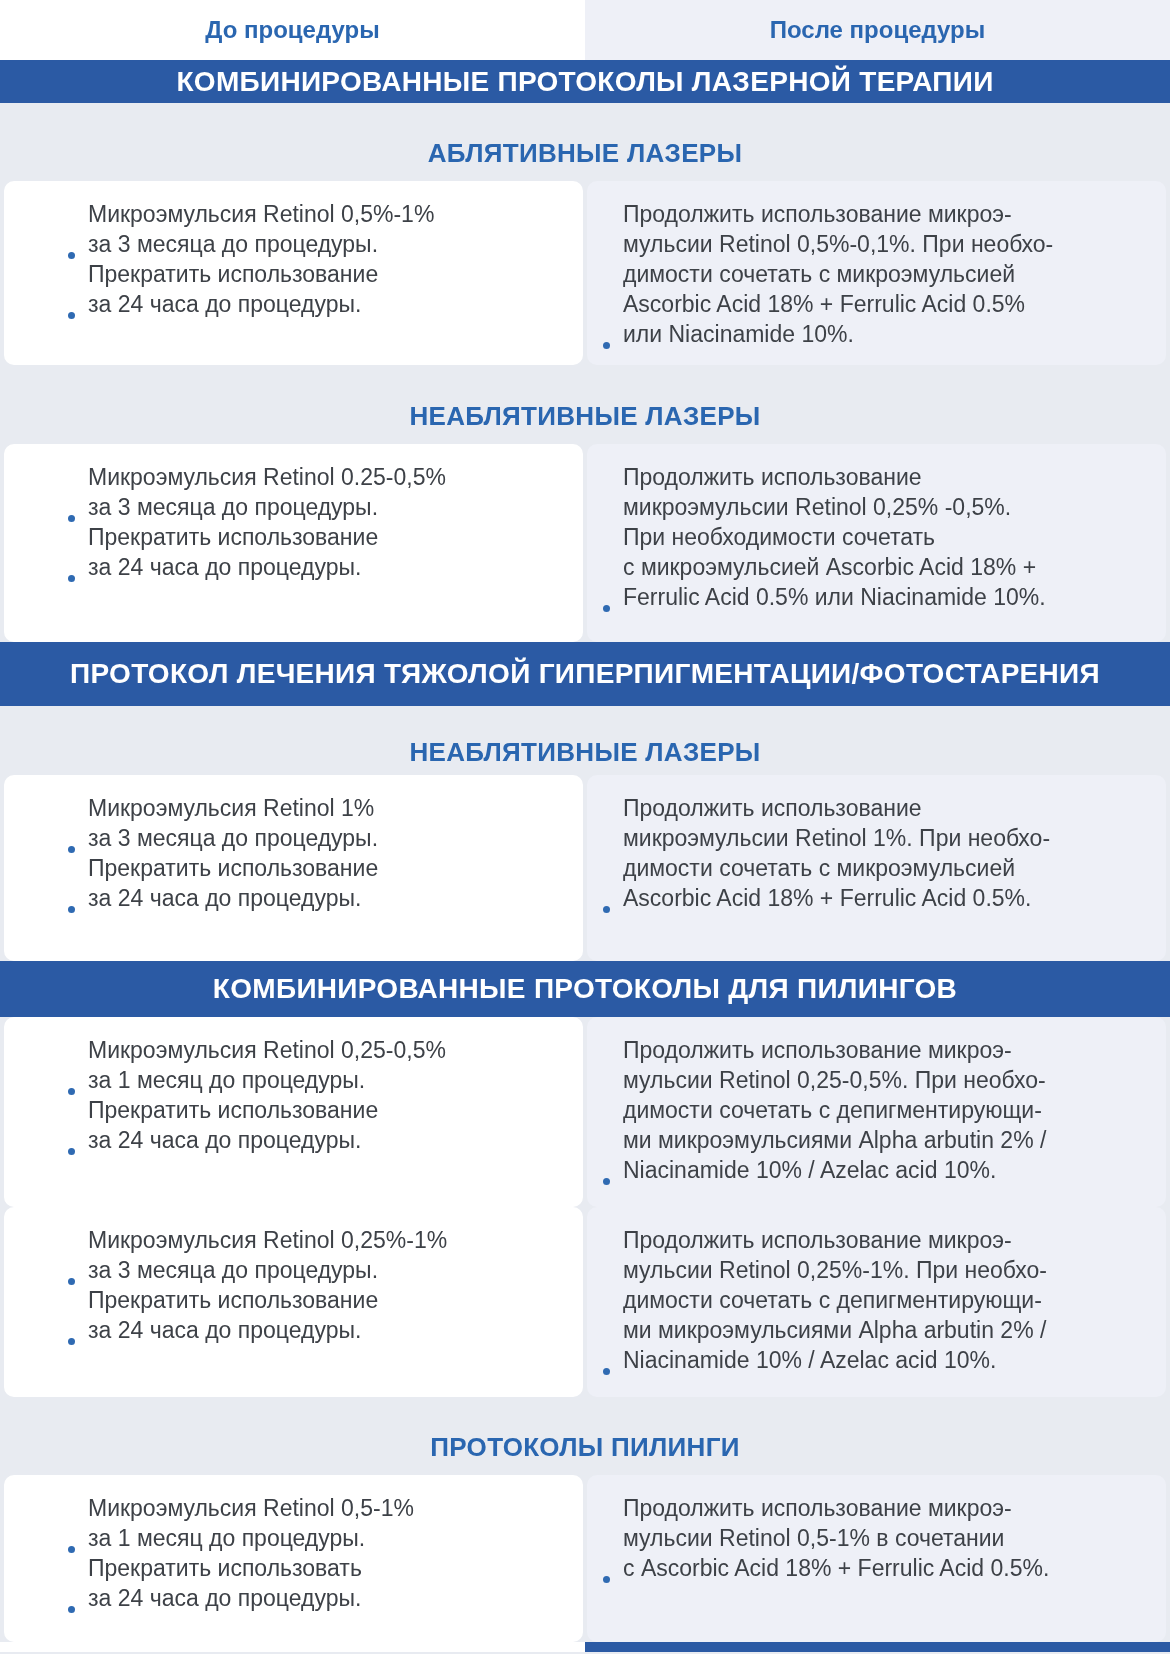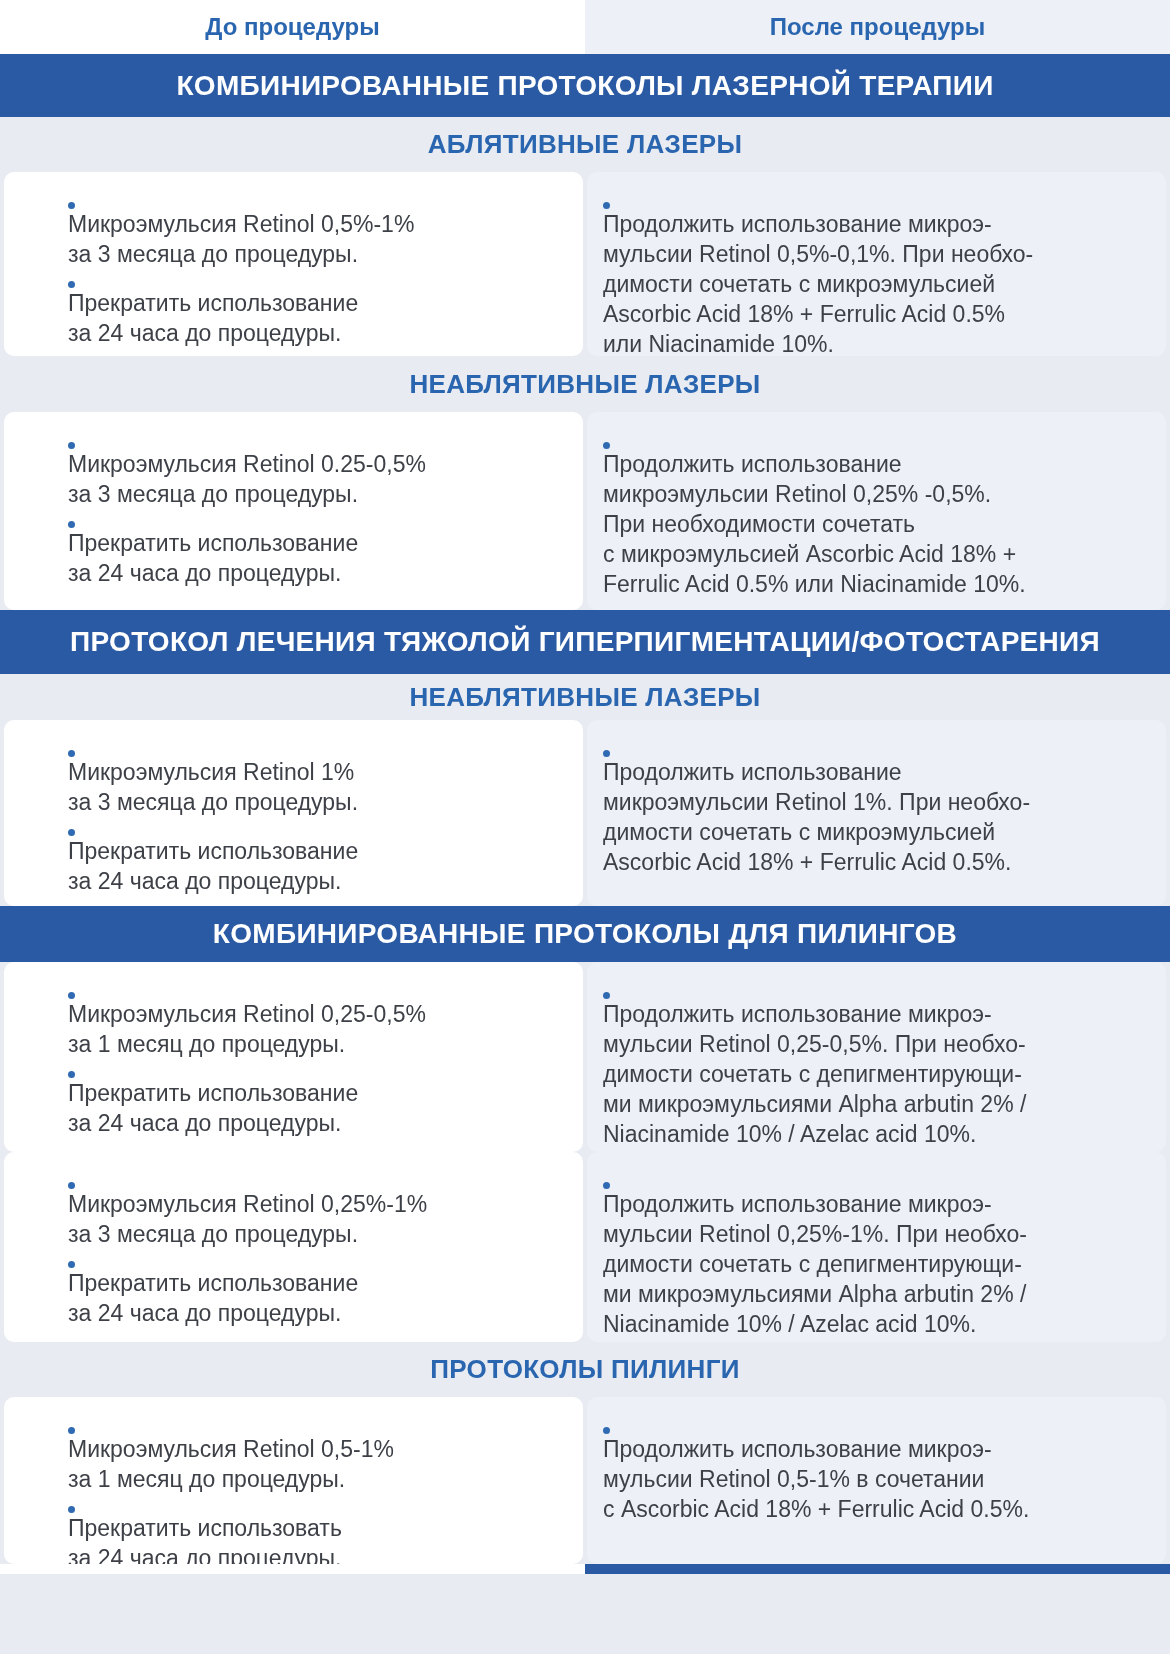--- a/index.html
+++ b/index.html
@@ -3,61 +3,61 @@
 <meta charset="utf-8">
 <style>
   html,body{margin:0;padding:0;}
   body{font-family:"Liberation Sans","DejaVu Sans",sans-serif;background:#e8ebf1;}
   *{box-sizing:border-box;}
   .page{width:1170px;height:1654px;background:#e8ebf1;overflow:hidden;display:flex;flex-direction:column;}
 
   .row{flex:none;display:flex;}
 
   
-  .colhead{height:54px;}
+  .colhead{height:60px;}
   .colhead .half{width:585px;display:flex;align-items:center;justify-content:center;
     font-size:24px;font-weight:bold;color:#2a66b0;}
   .colhead .left{background:#ffffff;}
   .colhead .right{background:#eef0f7;}
 
   
   .banner{background:#2b5aa4;align-items:center;justify-content:center;}
   .banner .t{color:#ffffff;font-weight:bold;font-size:28px;letter-spacing:.3px;text-align:center;}
 
   
-  .subhead{background:#e8ebf1;align-items:center;justify-content:center;}
+  .subhead{background:#e8ebf1;align-items:center;justify-content:center;margin-top:23px;}
   .subhead .t{color:#2a66b0;font-weight:bold;font-size:26px;letter-spacing:.3px;text-align:center;}
 
   
   .content{align-items:stretch;}
   .cell{border-radius:10px;}
   .cell.before{width:579px;margin:0 2px 0 4px;background:#ffffff;padding:18px 16px 0 64px;}
   .cell.after{width:579px;margin:0 4px 0 2px;background:#eef0f7;padding:18px 14px 0 16px;}
 
-  .bullet{display:flex;align-items:flex-start;flex-direction:column;}
+  .bullet{display:flex;align-items:flex-end;}
   .bullet + .bullet{margin-top:0;}
   .dot{flex:none;width:7px;height:7px;border-radius:50%;background:#2f6ab2;margin:12px 13px 0 0;}
   .btxt{white-space:pre-line;font-size:23px;line-height:30px;color:#3d4147;}
 
   
   .footer{height:10px;}
   .footer .left{width:585px;background:#ffffff;}
   .footer .right{width:585px;background:#2b5aa4;}
 </style>
 </head>
 <body>
 
 <div class="page">
 
   <div class="row colhead">
     <div class="half left">До процедуры</div>
     <div class="half right">После процедуры</div>
   </div>
 
-  <div class="row banner" style="height:63px">
+  <div class="row banner" style="height:43px">
     <div class="t">КОМБИНИРОВАННЫЕ ПРОТОКОЛЫ ЛАЗЕРНОЙ ТЕРАПИИ</div>
   </div>
 
   <div class="row subhead" style="height:55px">
     <div class="t">АБЛЯТИВНЫЕ ЛАЗЕРЫ</div>
   </div>
 
   <div class="row content" style="height:184px">
     <div class="cell before">
       <div class="bullet">

